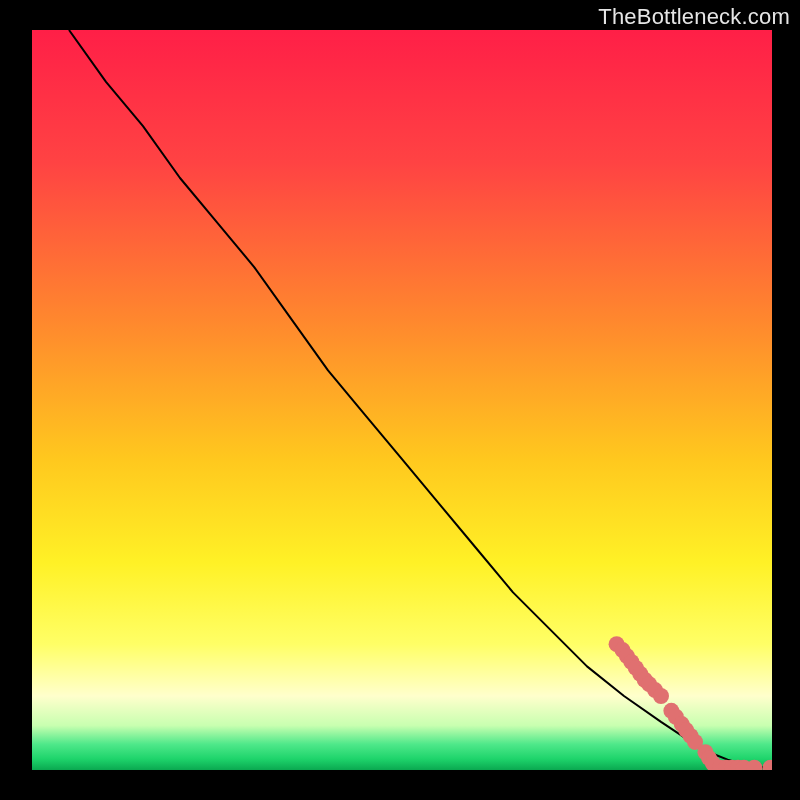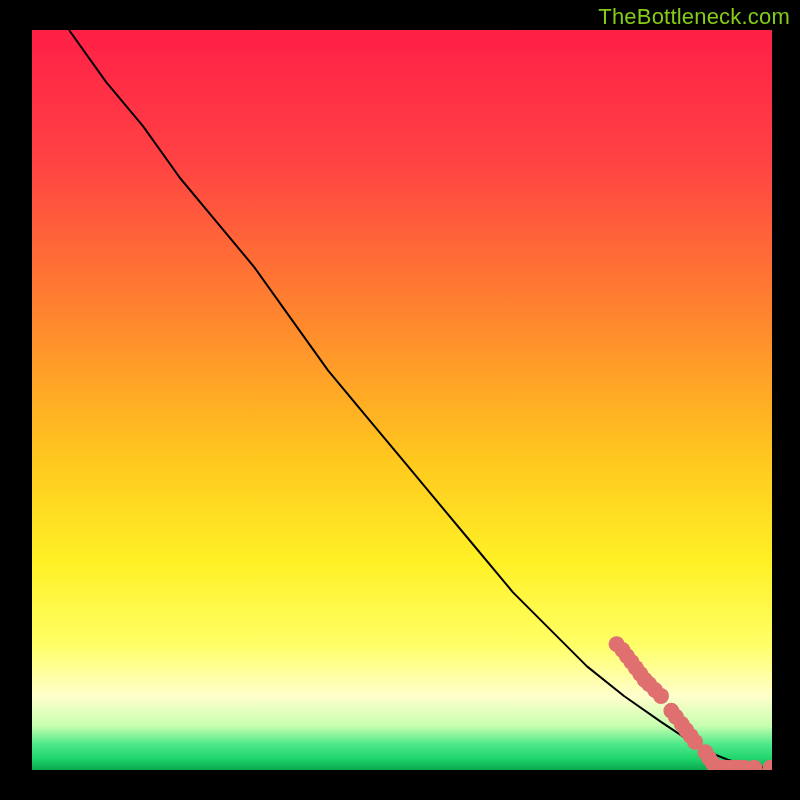--- a/index.html
+++ b/index.html
@@ -16,21 +16,21 @@
     width: 800px;
     height: 800px;
     background: #000;
   }
   .watermark {
     position: absolute;
     top: 4px;
     right: 10px;
     font-size: 22px;
     font-weight: 500;
-    color: #84cc16;
+    color: #e5e5e5;
     letter-spacing: 0.2px;
   }
   svg {
     position: absolute;
     top: 0;
     left: 0;
   }
 </style>
 </head>
 <body>

